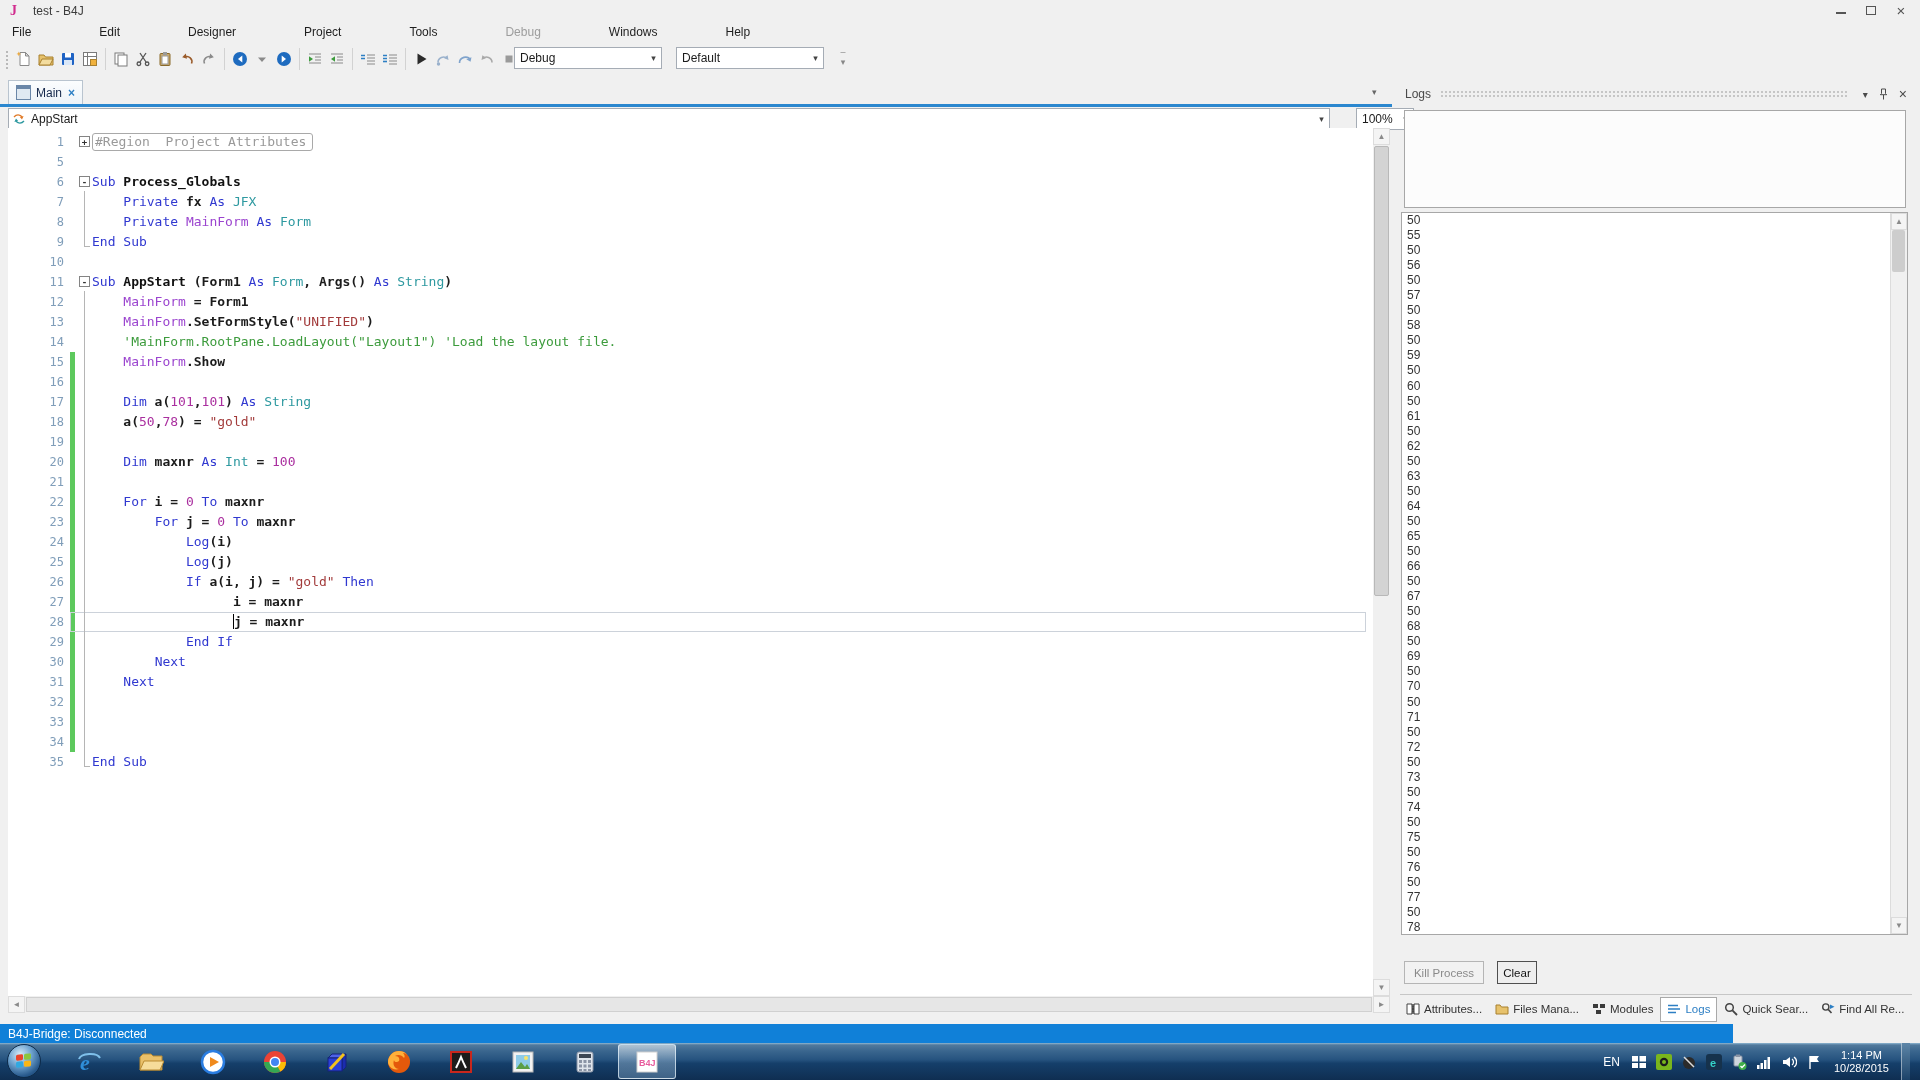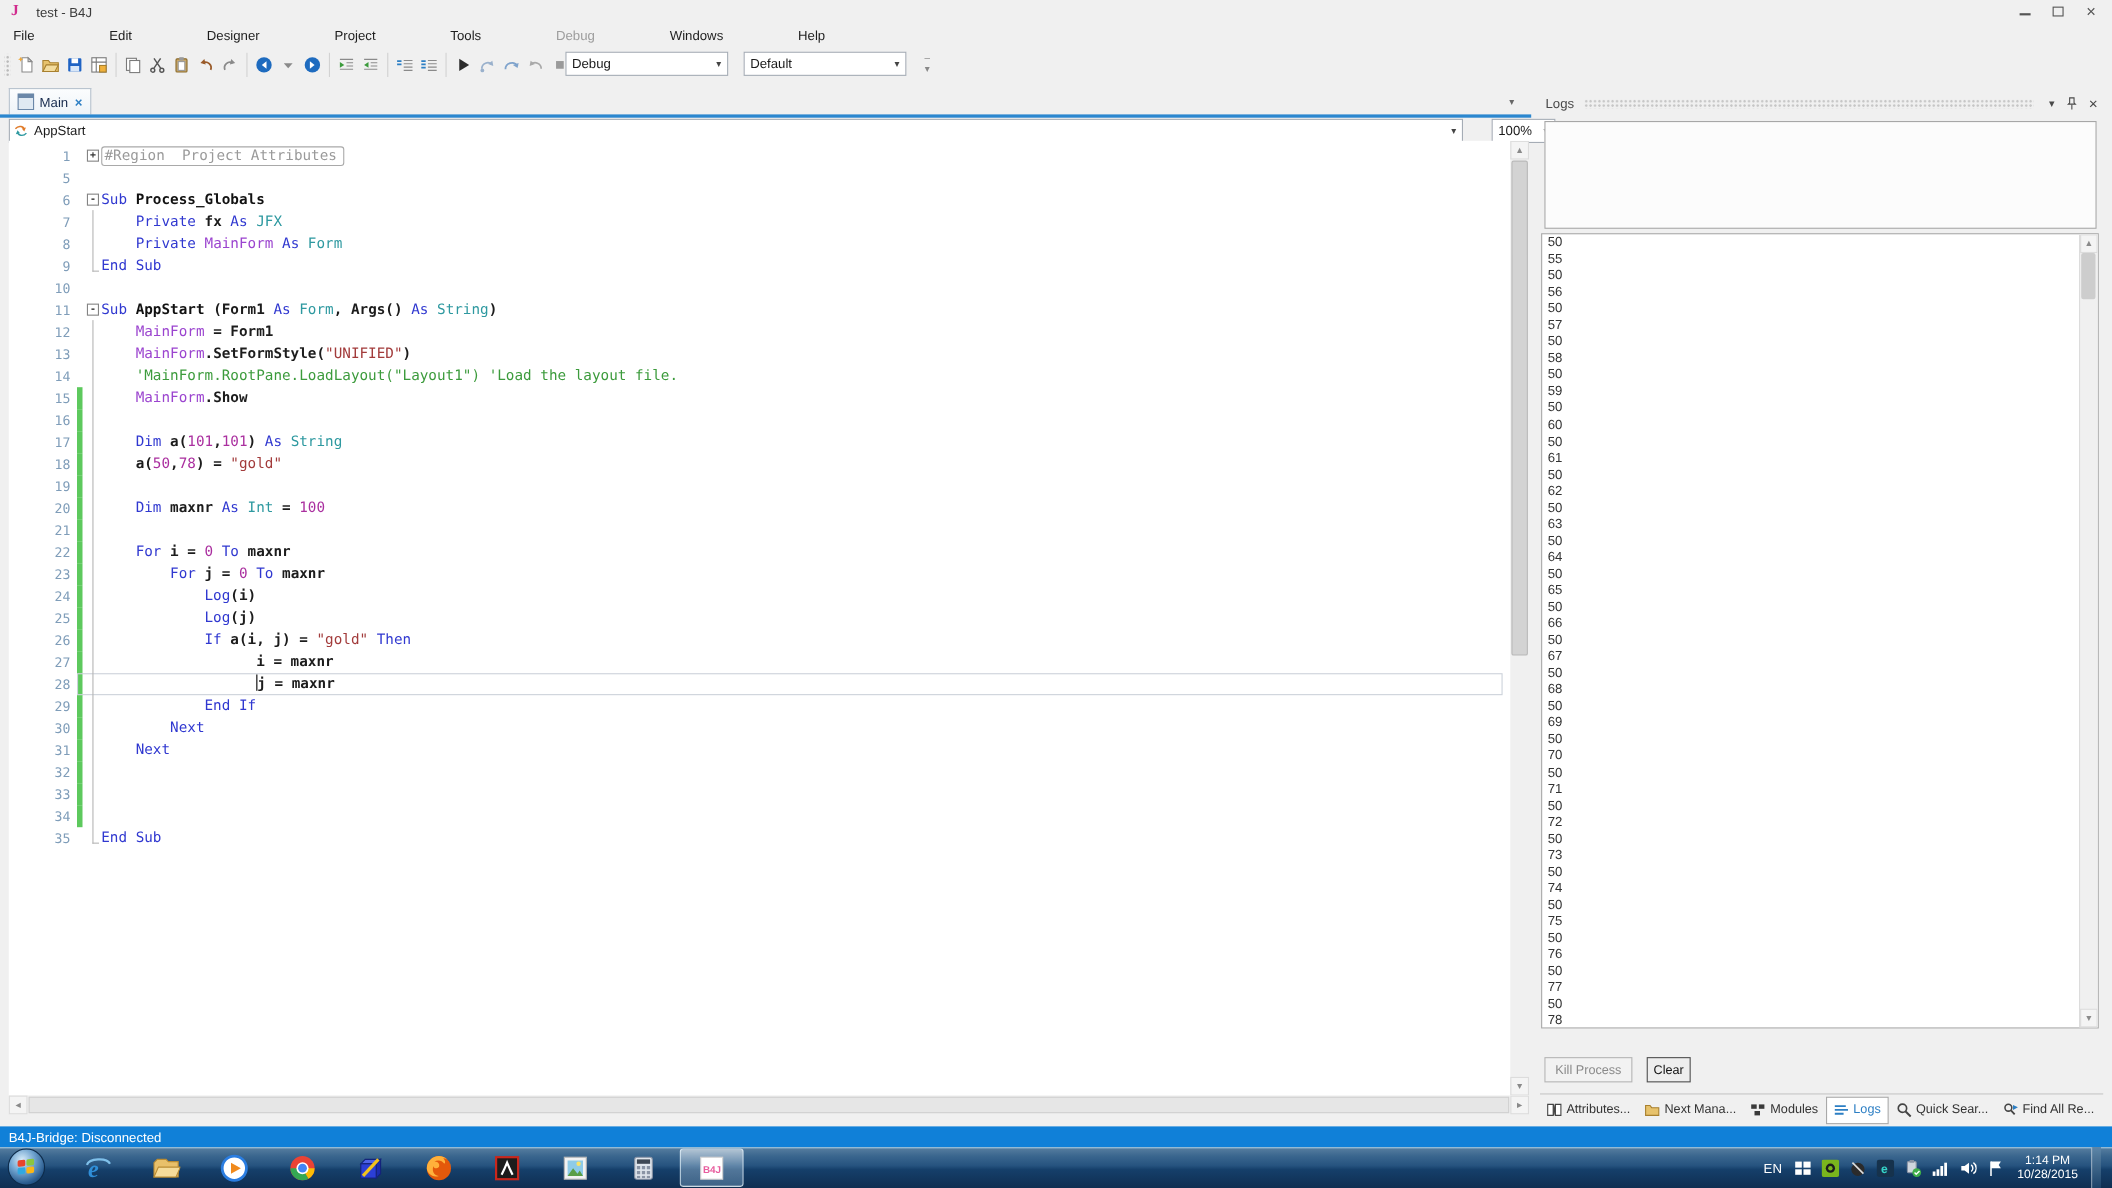--- a/index.html
+++ b/index.html
@@ -90,21 +90,21 @@
   .llscroll{position:absolute;right:0;top:0;width:16px;height:100%;background:#f0f0f0;border-left:1px solid #dcdcdc;}
   .llthumb{position:absolute;left:1px;top:17px;width:13px;height:42px;background:#cdcdcd;border-radius:2px;}
   .btn{position:absolute;height:23px;font-size:11.5px;display:flex;align-items:center;justify-content:center;box-sizing:border-box;background:#f2f2f2;}
   .kill-btn{left:1404px;top:961px;width:80px;border:1px solid #b5b5b5;color:#8a8a8a;}
   .clear-btn{left:1497px;top:961px;width:40px;border:1px solid #4f4f4f;color:#111;background:#eee;}
   .bottom-tabs{position:absolute;left:1400px;top:994px;width:512px;height:28px;border-top:1px solid #c6c6c6;display:flex;align-items:center;}
   .btab{display:flex;align-items:center;height:23px;padding:0 6px;margin-right:1px;font-size:11.5px;color:#333;white-space:nowrap;}
   .btab svg{width:14px;height:14px;margin-right:4px;}
   .btab.active{background:#fff;border:1px solid #a9a9a9;color:#2d7fc4;}
   
-  .statusbar{position:absolute;left:0;top:1024px;width:1920px;height:19px;background:#1080d8;color:#fff;
+  .statusbar{position:absolute;left:0;top:1024px;width:1733px;height:19px;background:#1080d8;color:#fff;
              font-size:12px;display:flex;align-items:center;padding-left:8px;box-sizing:border-box;}
   
   .taskbar{position:absolute;left:0;top:1043px;width:1920px;height:37px;
            background:linear-gradient(180deg,#8fb7d2 0,#51799c 2px,#3a668e 8px,#26537f 45%,#153f6a 55%,#0f2e51 100%);}
   .start-orb{position:absolute;left:7px;top:1px;width:34px;height:34px;border-radius:50%;
              background:radial-gradient(circle at 38% 30%,#d9eefb,#6fa3cf 38%,#28598c 72%,#123a63 100%);
              border:1px solid #0d2b4a;box-sizing:border-box;}
   .flag{position:absolute;left:8px;top:9px;width:16px;height:15px;transform:skewY(-6deg);}
   .flag span{position:absolute;width:7px;height:6px;border-radius:1.5px;}
   .f1{left:0;top:0;background:#e8452c;} .f2{left:8px;top:0;background:#8cc63e;}
@@ -633,21 +633,21 @@
         <svg viewBox="0 0 14 14">
           <path d="M1 2h5v10H1zM8 2h5v10H8z" fill="#fff" stroke="#444"></path>
           <path d="M6 2c.7.5.7 9.5 0 10M8 2c-.7.5-.7 9.5 0 10" stroke="#444" fill="none"></path>
         </svg>
         <span>Attributes...</span>
       </div>
       <div class="btab">
         <svg viewBox="0 0 14 14">
           <path d="M1 3h4l1.5 2H13v7H1z" fill="#e7c26c" stroke="#a8802f"></path>
         </svg>
-        <span>Next Mana...</span>
+        <span>Files Mana...</span>
       </div>
       <div class="btab">
         <svg viewBox="0 0 14 14">
           <g fill="#3a3a3a">
             <rect x="1" y="2" width="5" height="4"></rect>
             <rect x="8" y="2" width="5" height="4"></rect>
             <rect x="4" y="8" width="5" height="4"></rect>
           </g>
         </svg>
         <span>Modules</span>

